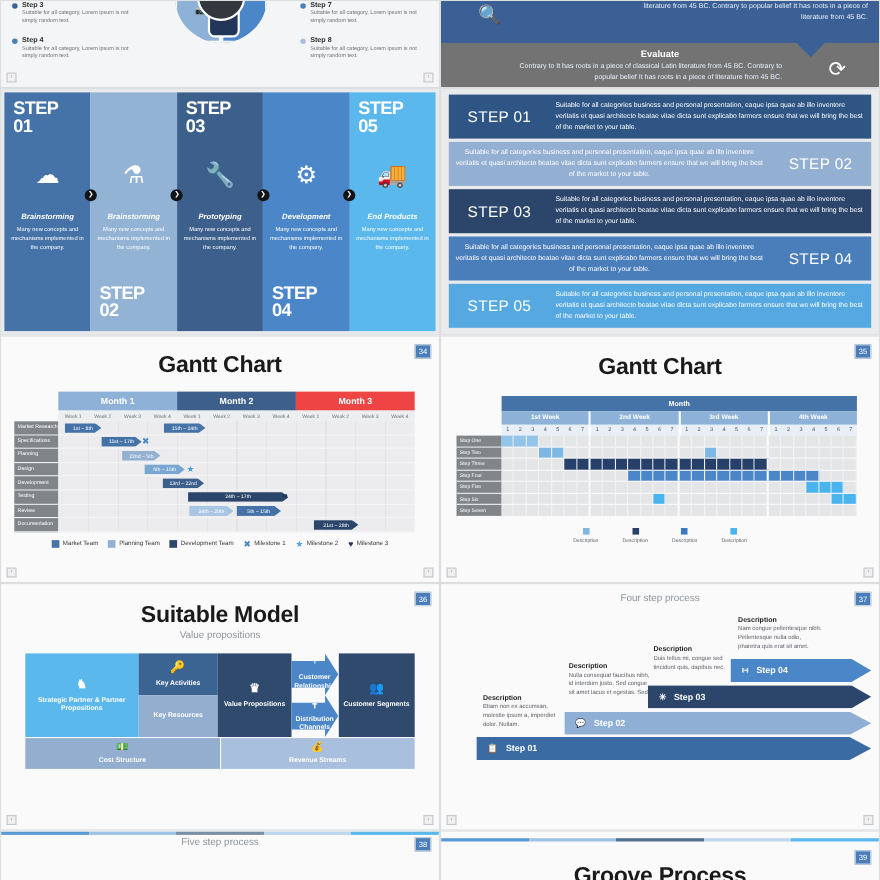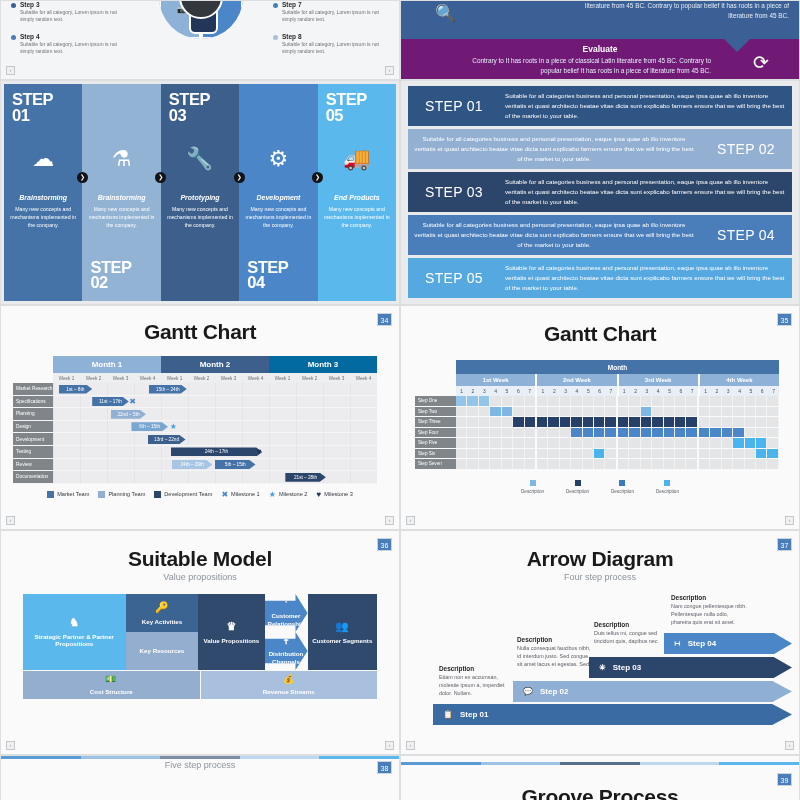--- a/index.html
+++ b/index.html
@@ -50,21 +50,21 @@
     justify-content: center; font-size: 10px; font-weight: bold;
   }
   .pz-ic { position: absolute; color: #fff; font-size: 8px; }
 
   
   .r1r { height: 80px; background: #3a6096; }
   .ev-top { height: 38px; background: #3a6096; position: relative; }
   .ev-top .mag { position: absolute; left: 34px; top: 2px; color:#fff; font-size: 17px; }
   .ev-top .txt { position: absolute; right: 10px; top: 0px; width: 215px; text-align: right;
     color: #e7eef7; font-size: 6.4px; line-height: 1.55; }
-  .ev-bot { height: 42px; background: #701a75; position: relative; }
+  .ev-bot { height: 42px; background: #737373; position: relative; }
   .ev-arrow { position: absolute; right: 48px; top: -1px; width: 0; height: 0;
     border-left: 14px solid transparent; border-right: 14px solid transparent;
     border-top: 14px solid #3a6096; }
   .ev-h { text-align: center; color: #fff; font-size: 8.5px; font-weight: bold; padding-top: 5px;}
   .ev-p { color: #e8f0fb; font-size: 6.4px; line-height: 1.6; text-align: right;
     width: 250px; margin: 2px auto 0 60px; }
   .ev-refresh { position: absolute; right: 30px; top: 12px; color: #fff; font-size: 19px; }
 
   
   .r2l { height: 225px; display: flex; padding: 3px; background:#e8eaec; }
@@ -301,21 +301,21 @@
     </div>
   </div>
 
   <div class="slide r3 slide-white">
     <div class="badge">34</div>
     <div class="title" style="margin-top:8px">Gantt Chart</div>
 
     <div class="g-head" style="margin-top:12px">
       <div class="g-mon" style="background:#8eb1d8">Month 1</div>
       <div class="g-mon" style="background:#3c5f8c">Month 2</div>
-      <div class="g-mon" style="background:#0369a1">Month 3</div>
+      <div class="g-mon" style="background:#ef4444">Month 3</div>
     </div>
     <div class="g-weeks">
       <div class="g-wk">Week 1</div>
       <div class="g-wk">Week 2</div>
       <div class="g-wk">Week 3</div>
       <div class="g-wk">Week 4</div>
       <div class="g-wk">Week 1</div>
       <div class="g-wk">Week 2</div>
       <div class="g-wk">Week 3</div>
       <div class="g-wk">Week 4</div>
@@ -767,21 +767,20 @@
         </div>
       </div>
     </div>
 
     <div class="nav-btn nav-l">‹</div>
     <div class="nav-btn nav-r">›</div>
   </div>
 
   <div class="slide r3 slide-white">
     <div class="badge">37</div>
-    <div class="title" style="margin-top:10px">Arrow Diagram</div>
     <div class="subtitle">Four step process</div>
 
     <div class="ad">
       <div class="ad-desc" style="left:270px;top:8px">
         <div class="h">Description</div>
         <div class="p">Nam congue pellentesque nibh. Pellentesque nulla odio, pharetra quis erat sit amet.</div>
       </div>
       <div class="ad-desc" style="left:193px;top:35px">
         <div class="h">Description</div>
         <div class="p">Duis tellus mi, congue sed tincidunt quis, dapibus nec.</div>

